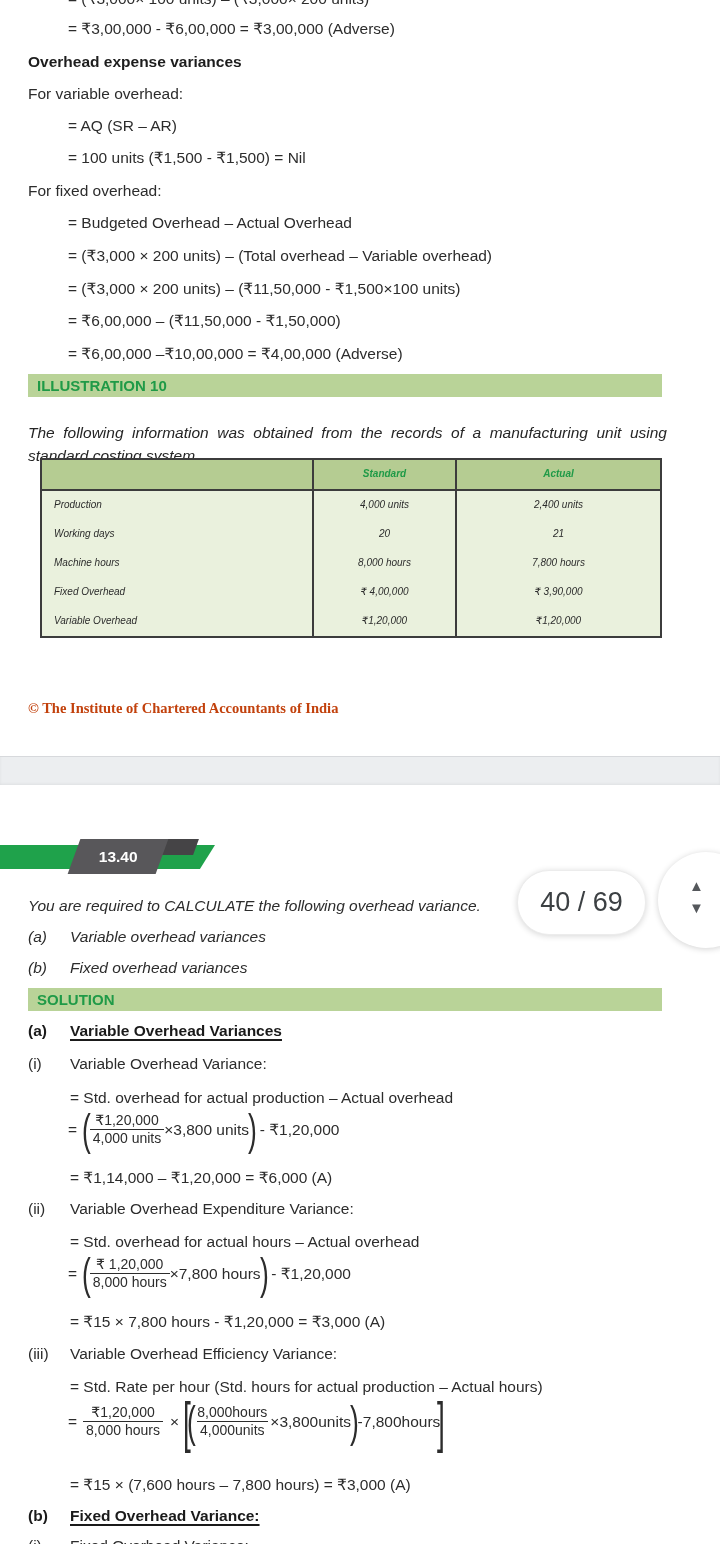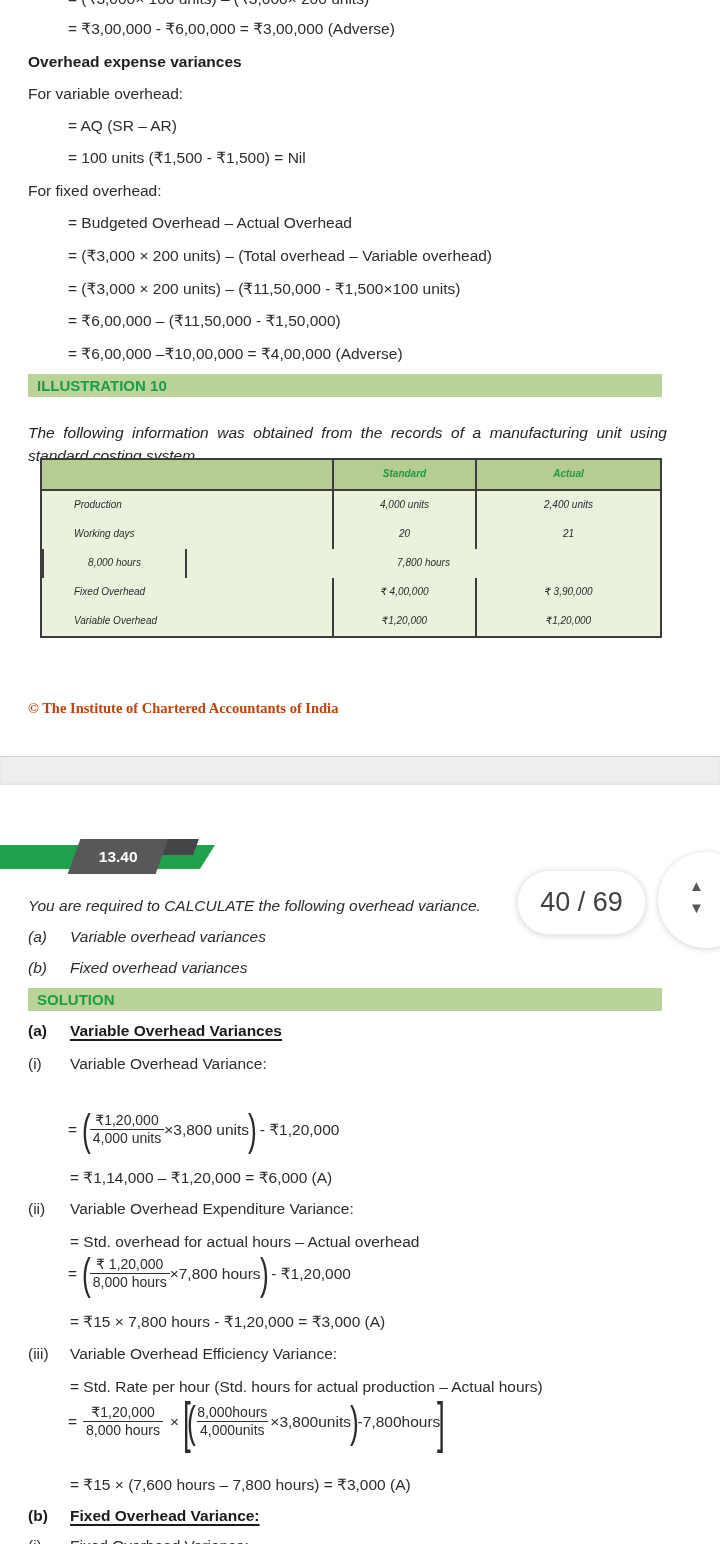--- a/index.html
+++ b/index.html
@@ -36,21 +36,21 @@
     font-style:italic; font-size:15.5px; line-height:23px;
     text-align:justify; color:#252525;
   }
 
   
   .tbl { position:absolute; top:458px; left:40px; width:622px; border:2px solid #3c3c3c; box-sizing:border-box; font-style:italic; }
   .tr { display:flex; height:29px; }
   .tr.head { background:#b5cc92; border-bottom:2px solid #3c3c3c; font-weight:bold; color:#1f9a47; }
   .tr.body { background:#eaf1dd; }
   .td { line-height:28px; font-size:10px; box-sizing:border-box; }
-  .td.c1 { width:270px; padding-left:12px;margin-left:20px; }
+  .td.c1 { width:270px; padding-left:12px; }
   .td.c2 { width:145px; border-left:2px solid #3c3c3c; border-right:2px solid #3c3c3c; text-align:center; }
   .td.c3 { flex:1; text-align:center; }
 
   .copyright {
     position:absolute; left:28px; top:700px;
     font-family:"Liberation Serif","DejaVu Serif",serif;
     font-weight:bold; font-size:14.5px; color:#c2410c;
   }
 
   
@@ -143,20 +143,21 @@
         <div class="td c1">Production</div>
         <div class="td c2">4,000 units</div>
         <div class="td c3">2,400 units</div>
       </div>
       <div class="tr body">
         <div class="td c1">Working days</div>
         <div class="td c2">20</div>
         <div class="td c3">21</div>
       </div>
       <div class="tr body">
+        <div class="td c1">Machine hours</div>
         <div class="td c2">8,000 hours</div>
         <div class="td c3">7,800 hours</div>
       </div>
       <div class="tr body">
         <div class="td c1">Fixed Overhead</div>
         <div class="td c2">₹ 4,00,000</div>
         <div class="td c3">₹ 3,90,000</div>
       </div>
       <div class="tr body">
         <div class="td c1">Variable Overhead</div>
@@ -189,20 +190,21 @@
 
     <div class="banner" style="top:203px">SOLUTION</div>
 
     <div class="item heading" style="top:237px">
       <span class="lbl">(a)</span><span class="txt">Variable Overhead Variances</span>
     </div>
 
     <div class="item" style="top:270px">
       <span class="lbl">(i)</span><span class="txt">Variable Overhead Variance:</span>
     </div>
+    <div class="l" style="left:70px; top:303px">= Std. overhead for actual production – Actual overhead</div>
 
     <div class="formula" style="top:325px">
       <span class="gap6">=</span>
       <span class="big">(</span>
       <span class="frac">
         <span class="num">₹1,20,000</span>
         <span class="den">4,000 units</span>
       </span>
       <span>×3,800 units</span>
       <span class="big">)</span>

